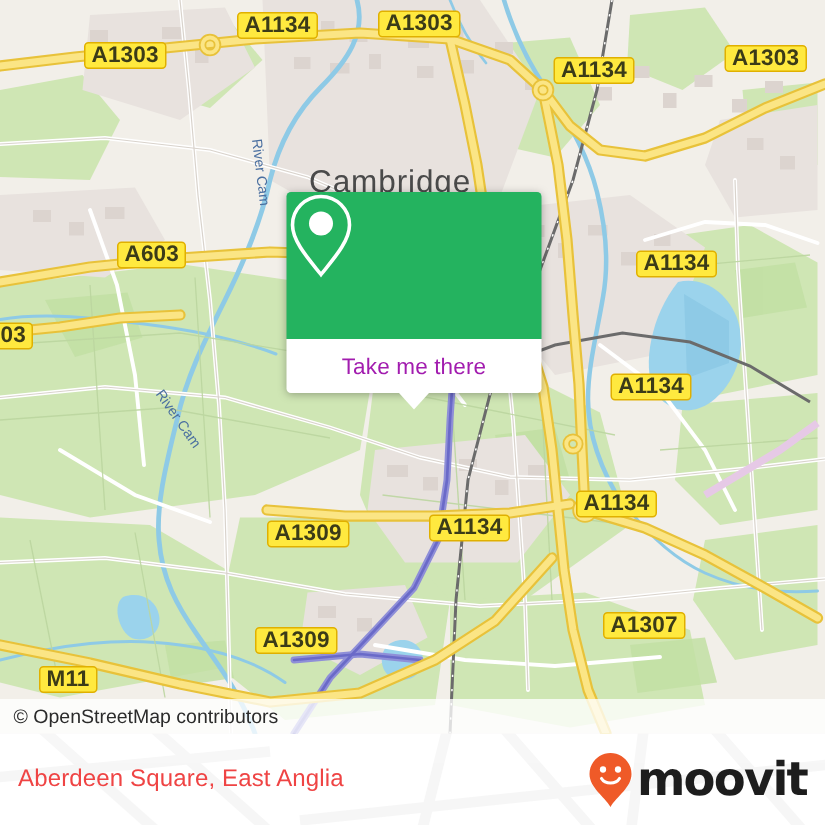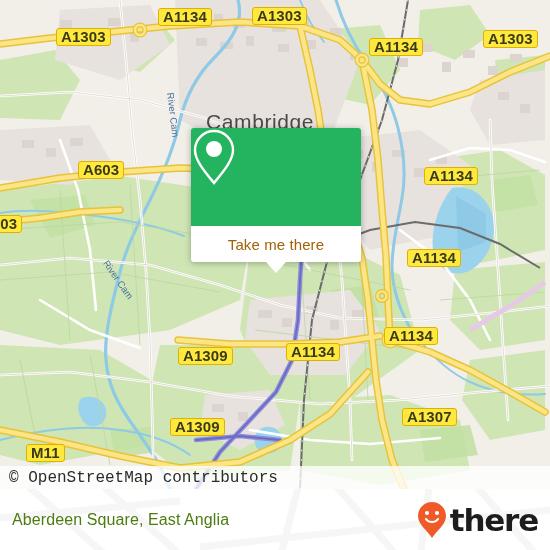--- a/index.html
+++ b/index.html
@@ -47,44 +47,44 @@
     font-family:"Liberation Sans","DejaVu Sans",sans-serif;
   }
 
   
   .popup{position:absolute;left:191px;top:128px;width:170px;height:134px;
          filter:drop-shadow(0 1px 3px rgba(0,0,0,0.30));}
   .popup-top{width:170px;height:98px;background:#24b35f;border-radius:3px 3px 0 0;
              display:flex;align-items:center;justify-content:center;}
   .popup-bottom{width:170px;height:36px;background:#ffffff;border-radius:0 0 3px 3px;
                 display:flex;align-items:center;justify-content:center;}
-  .popup-label{color:#a16207;font-size:15px;letter-spacing:0.1px;
+  .popup-label{color:#a21caf;font-size:15px;letter-spacing:0.1px;
                font-family:"Liberation Sans","DejaVu Sans",sans-serif;}
   .popup-tail{position:absolute;left:75px;top:262px;width:0;height:0;
               border-left:10px solid transparent;border-right:10px solid transparent;
               border-top:11px solid #ffffff;}
   .popup-tail-wrap{position:absolute;left:191px;top:0;}
 
   
   .attrib{
     position:absolute;left:0;top:466px;height:23px;width:550px;
     background:rgba(255,255,255,0.78);
     display:flex;align-items:center;
   }
   .attrib span{
-    font-size:16px;color:#2b2b2b;padding-left:9px;
-    font-family:Liberation Mono, monospace;
+    font-size:13px;color:#2b2b2b;padding-left:9px;
+    font-family:Liberation Sans, sans-serif;
   }
 
   
   .footer{position:absolute;left:0;top:489px;width:550px;height:61px;background:#ffffff;overflow:hidden;}
   .footer-watermark{position:absolute;left:0;top:0;width:550px;height:61px;opacity:0.55;}
   .footer-title{
     position:absolute;left:12px;top:0;height:61px;display:flex;align-items:center;
-    font-size:16px;color:#4d7c0f;letter-spacing:0.1px;
+    font-size:16px;color:#ef4444;letter-spacing:0.1px;
     font-family:"Liberation Sans","DejaVu Sans",sans-serif;
   }
   .brand{position:absolute;right:12px;top:0;height:61px;display:flex;align-items:center;gap:3px;}
   .brand-text{font-size:31px;color:#1d1d1d;letter-spacing:-1.2px;font-weight:bold;
               font-family:"DejaVu Sans","Liberation Sans",sans-serif;}
 </style>
 </head>
 <body>
 
 <div id="root">
@@ -353,17 +353,17 @@
       </g>
     </svg>
     <div class="footer-title">Aberdeen Square, East Anglia</div>
     <div class="brand">
       <svg width="30" height="38" viewBox="0 0 30 38">
         <path d="M15 1 C7.3 1 1 7.3 1 15 C1 24 11 30 15 37 C19 30 29 24 29 15 C29 7.3 22.7 1 15 1 Z" fill="#ef5a28"></path>
         <circle cx="10" cy="12" r="2.1" fill="#ffffff"></circle>
         <circle cx="20" cy="12" r="2.1" fill="#ffffff"></circle>
         <path d="M9 18 C11.5 22 18.5 22 21 18" stroke="#ffffff" stroke-width="2.1" fill="none" stroke-linecap="round"></path>
       </svg>
-      <span class="brand-text">there</span>
+      <span class="brand-text">moovit</span>
     </div>
   </div>
 
 </div>
 
 </body></html>

